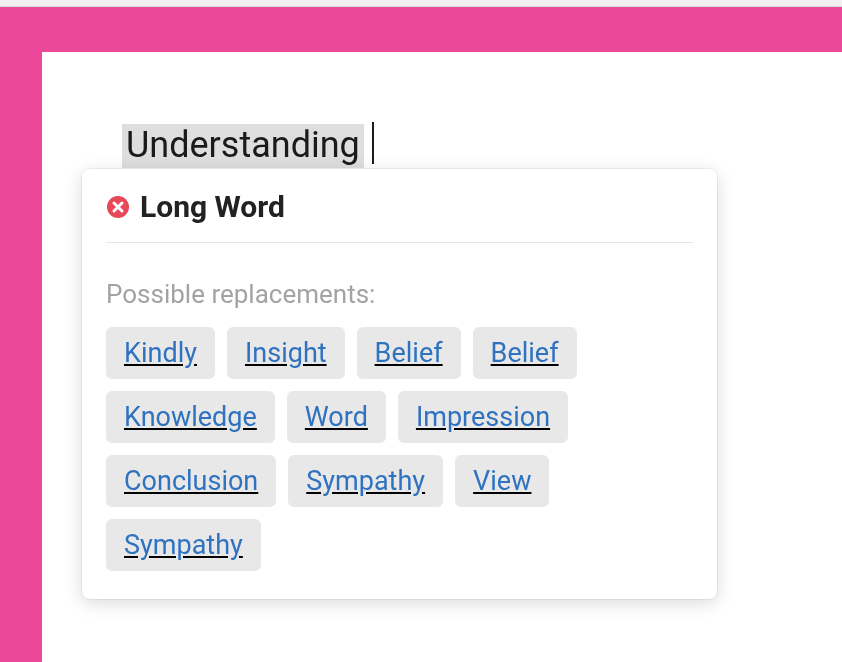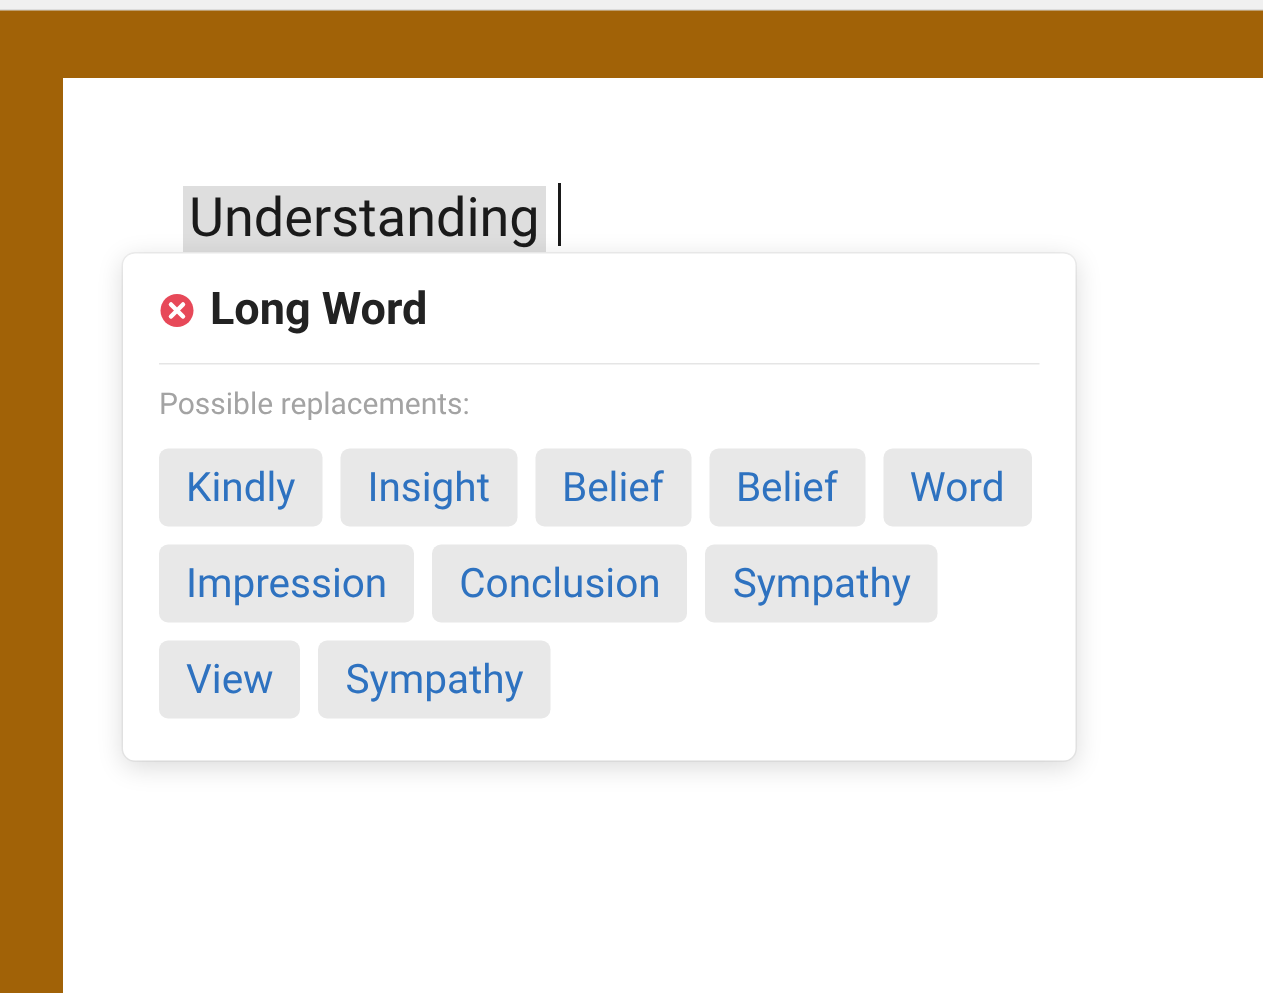--- a/index.html
+++ b/index.html
@@ -14,21 +14,21 @@
       height: 662px;
       overflow: hidden;
       position: relative;
     }
     .outer-area {
       position: absolute;
       top: 6px;
       left: 0;
       right: 0;
       bottom: 0;
-      background: #a16207;
+      background: #ec4899;
       border-top: 1px solid #dcdcdc;
     }
     .document {
       position: absolute;
       top: 45px;
       left: 42px;
       right: 0;
       bottom: 0;
       background: #ffffff;
       padding: 70px 80px 0 80px;
@@ -74,30 +74,31 @@
     }
     .popup-icon svg {
       display: block;
     }
     .popup-title {
       font-size: 30px;
       font-weight: 700;
       color: #222222;
     }
     .popup-subtitle {
-      margin-top: 14px;
-      font-size: 20px;
+      margin-top: 36px;
+      font-size: 26px;
       color: #a3a3a3;
       font-weight: 400;
     }
     .replacements {
       margin-top: 18px;
       display: flex;
       flex-wrap: wrap;
       gap: 12px;
+      text-decoration: underline;
     }
     .replacement-chip {
       background: #e8e8e8;
       color: #2e72c0;
       font-size: 27px;
       font-weight: 400;
       padding: 10px 18px;
       border-radius: 6px;
       border: none;
       cursor: pointer;
@@ -121,20 +122,21 @@
         </svg>
       </span>
       <span class="popup-title">Long Word</span>
     </div>
     <div class="popup-subtitle">Possible replacements:</div>
     <div class="replacements">
       <button class="replacement-chip">Kindly</button>
       <button class="replacement-chip">Insight</button>
       <button class="replacement-chip">Belief</button>
       <button class="replacement-chip">Belief</button>
+      <button class="replacement-chip">Knowledge</button>
       <button class="replacement-chip">Word</button>
       <button class="replacement-chip">Impression</button>
       <button class="replacement-chip">Conclusion</button>
       <button class="replacement-chip">Sympathy</button>
       <button class="replacement-chip">View</button>
       <button class="replacement-chip">Sympathy</button>
     </div>
   </div>
 </div>
 

